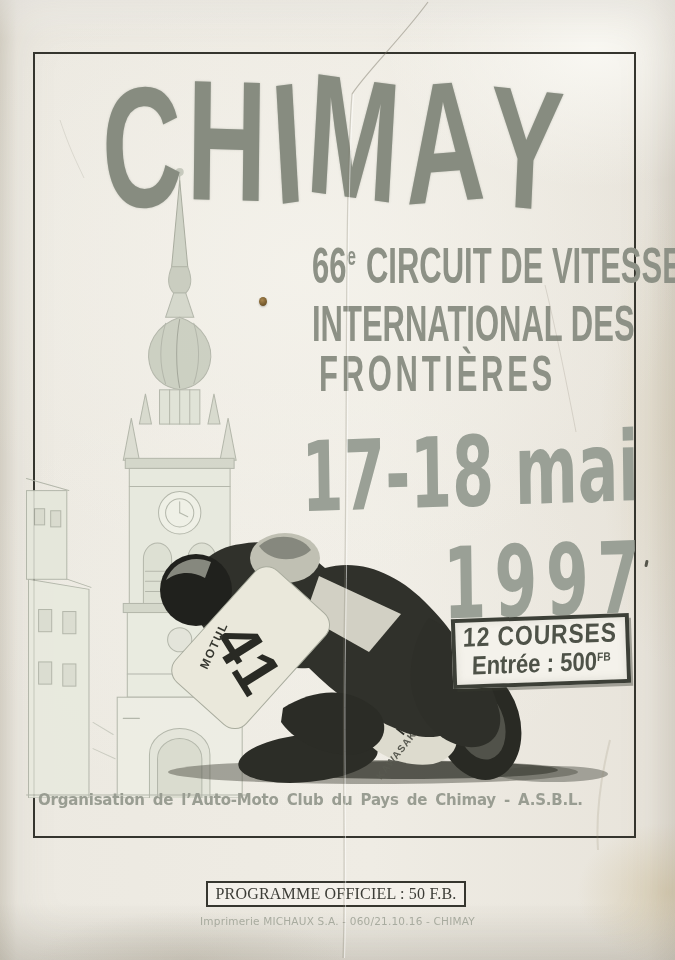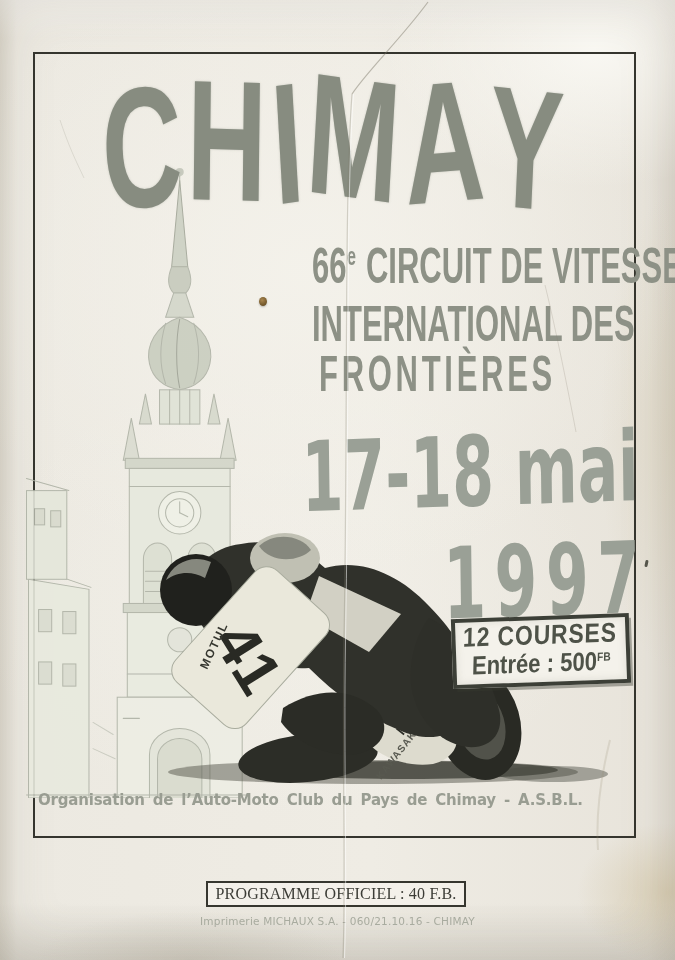--- a/index.html
+++ b/index.html
@@ -216,21 +216,21 @@
     <div class="a2">
       <span>Entrée : </span><span>500</span><span class="fb-sup">FB</span>
     </div>
   </div>
 
   <div class="pin"></div>
   <div class="speck"></div>
 
   <div class="org">Organisation de l’Auto-Moto Club du Pays de Chimay - A.S.B.L.</div>
 
-  <div class="progbox">PROGRAMME OFFICIEL : 40 F.B.</div>
+  <div class="progbox">PROGRAMME OFFICIEL : 50 F.B.</div>
   <div class="printer">Imprimerie MICHAUX S.A. - 060/21.10.16 - CHIMAY</div>
 
   <svg class="creases" viewBox="0 0 675 960" xmlns="http://www.w3.org/2000/svg">
     <path d="M428,2 C400,40 368,70 352,94" stroke="rgba(120,115,100,0.45)" fill="none" stroke-width="1.2"></path>
     <path d="M352,94 C344,200 348,420 344,640 C342,760 346,880 343,958" stroke="rgba(130,125,110,0.30)" stroke-width="1.2" fill="none"></path>
     <path d="M353.5,94 C345.5,200 349.5,420 345.5,640 C343.5,760 347.5,880 344.5,958" stroke="rgba(255,255,255,0.55)" stroke-width="1" fill="none"></path>
     <path d="M545,285 C556,330 568,390 576,432" stroke="rgba(130,125,110,0.22)" stroke-width="1" fill="none"></path>
     <path d="M60,120 C70,150 78,165 84,178" stroke="rgba(130,125,110,0.18)" stroke-width="1" fill="none"></path>
     <path d="M610,740 C600,780 596,820 598,850" stroke="rgba(150,140,115,0.20)" stroke-width="2" fill="none"></path>
   </svg>

